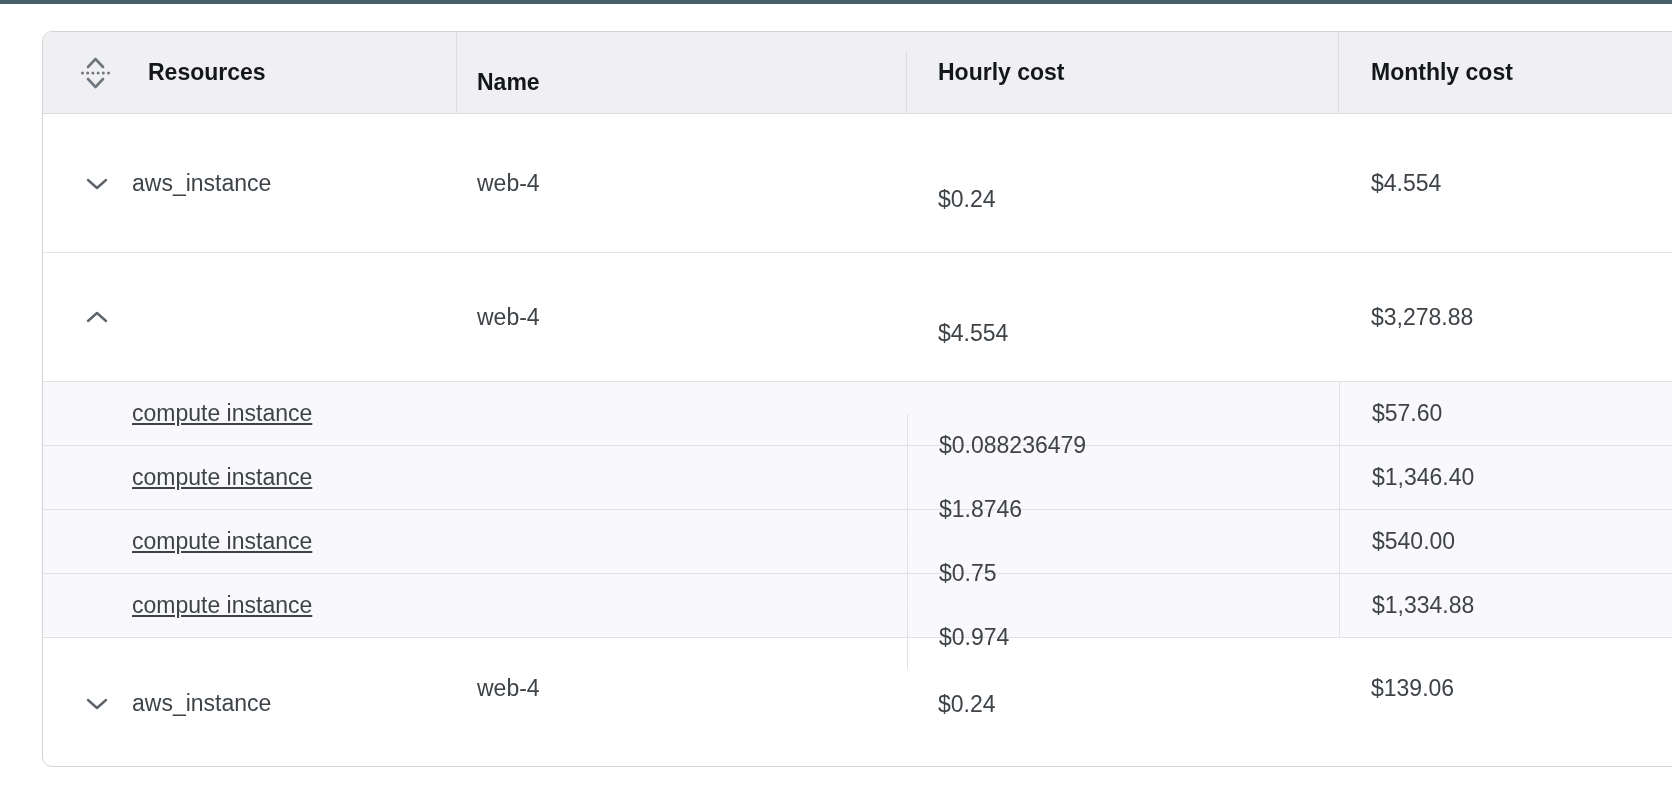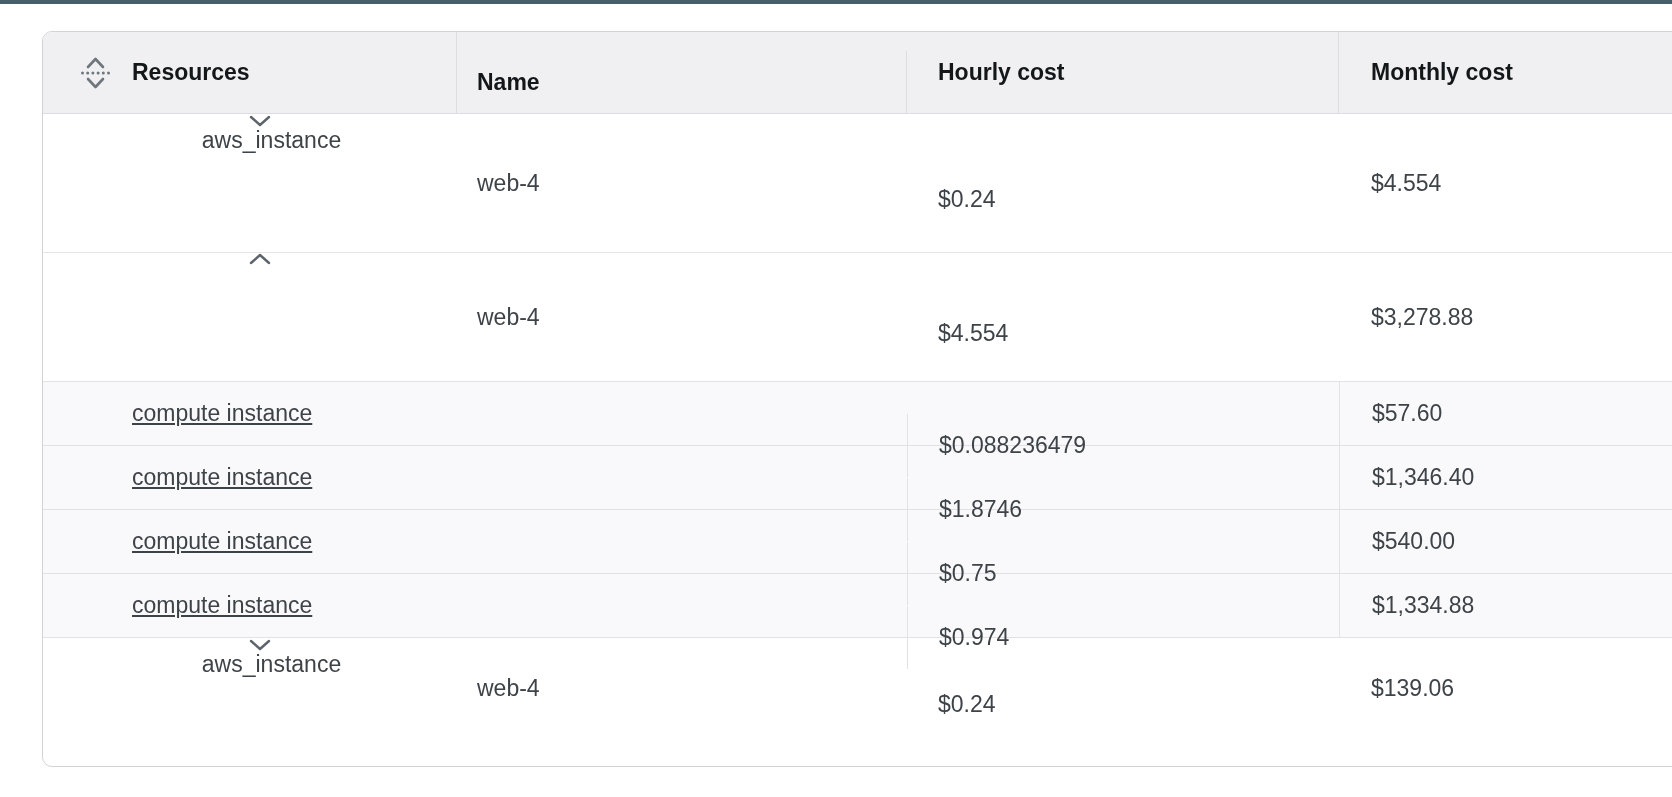--- a/index.html
+++ b/index.html
@@ -21,32 +21,32 @@
   .top-line{position:absolute;left:0;top:0;width:1672px;height:4px;background:var(--accent);}
   .card{position:absolute;left:42px;top:31px;width:1648px;height:736px;
     background:#fff;border:1px solid var(--card-border);border-radius:10px;overflow:hidden;}
   .grid-row{display:grid;grid-template-columns:414px 450px 432px 1fr;width:100%;}
   .cell{display:flex;align-items:center;font-size:23px;}
 
   
   .thead{height:82px;background:var(--header-bg);border-bottom:1px solid var(--header-border);}
   .thead .cell{font-weight:bold;color:var(--header-text);border-right:1px solid var(--header-border);}
   .thead .cell:last-child{border-right:none;}
-  .th-resources{padding-left:36px;}
+  .th-resources{padding-left:36px;gap:16px;}
   .th-name{padding-left:20px;margin-top:19px;}
   .th-hourly{padding-left:31px;}
   .th-monthly{padding-left:32px;}
   .drag-icon{width:33px;height:38px;display:inline-flex;align-items:center;justify-content:center;margin-right:20px;flex:0 0 auto;}
 
   
   .row-parent .cell{color:var(--body-text);}
   .row-1{height:139px;border-bottom:1px solid var(--row-border);}
   .row-2{height:129px;border-bottom:1px solid var(--sub-border);}
   .row-3{height:130px;}
-  .res-cell{padding-left:43px;flex-direction:column;}
+  .res-cell{padding-left:43px;}
   .chev{width:22px;height:13px;display:inline-flex;align-items:center;justify-content:center;margin-right:24px;flex:0 0 auto;cursor:pointer;}
   .name-cell{padding-left:20px;}
   .hourly-cell{padding-left:31px;margin-top:32px;}
   .monthly-cell{padding-left:32px;}
   .raised{position:relative;top:-15px;}
 
   
   .row-sub{height:64px;background:var(--sub-bg);border-bottom:1px solid var(--sub-border);}
   .row-sub .cell{height:100%;}
   .row-sub .hourly-cell,.row-sub .monthly-cell{border-left:1px solid var(--sub-border);}

